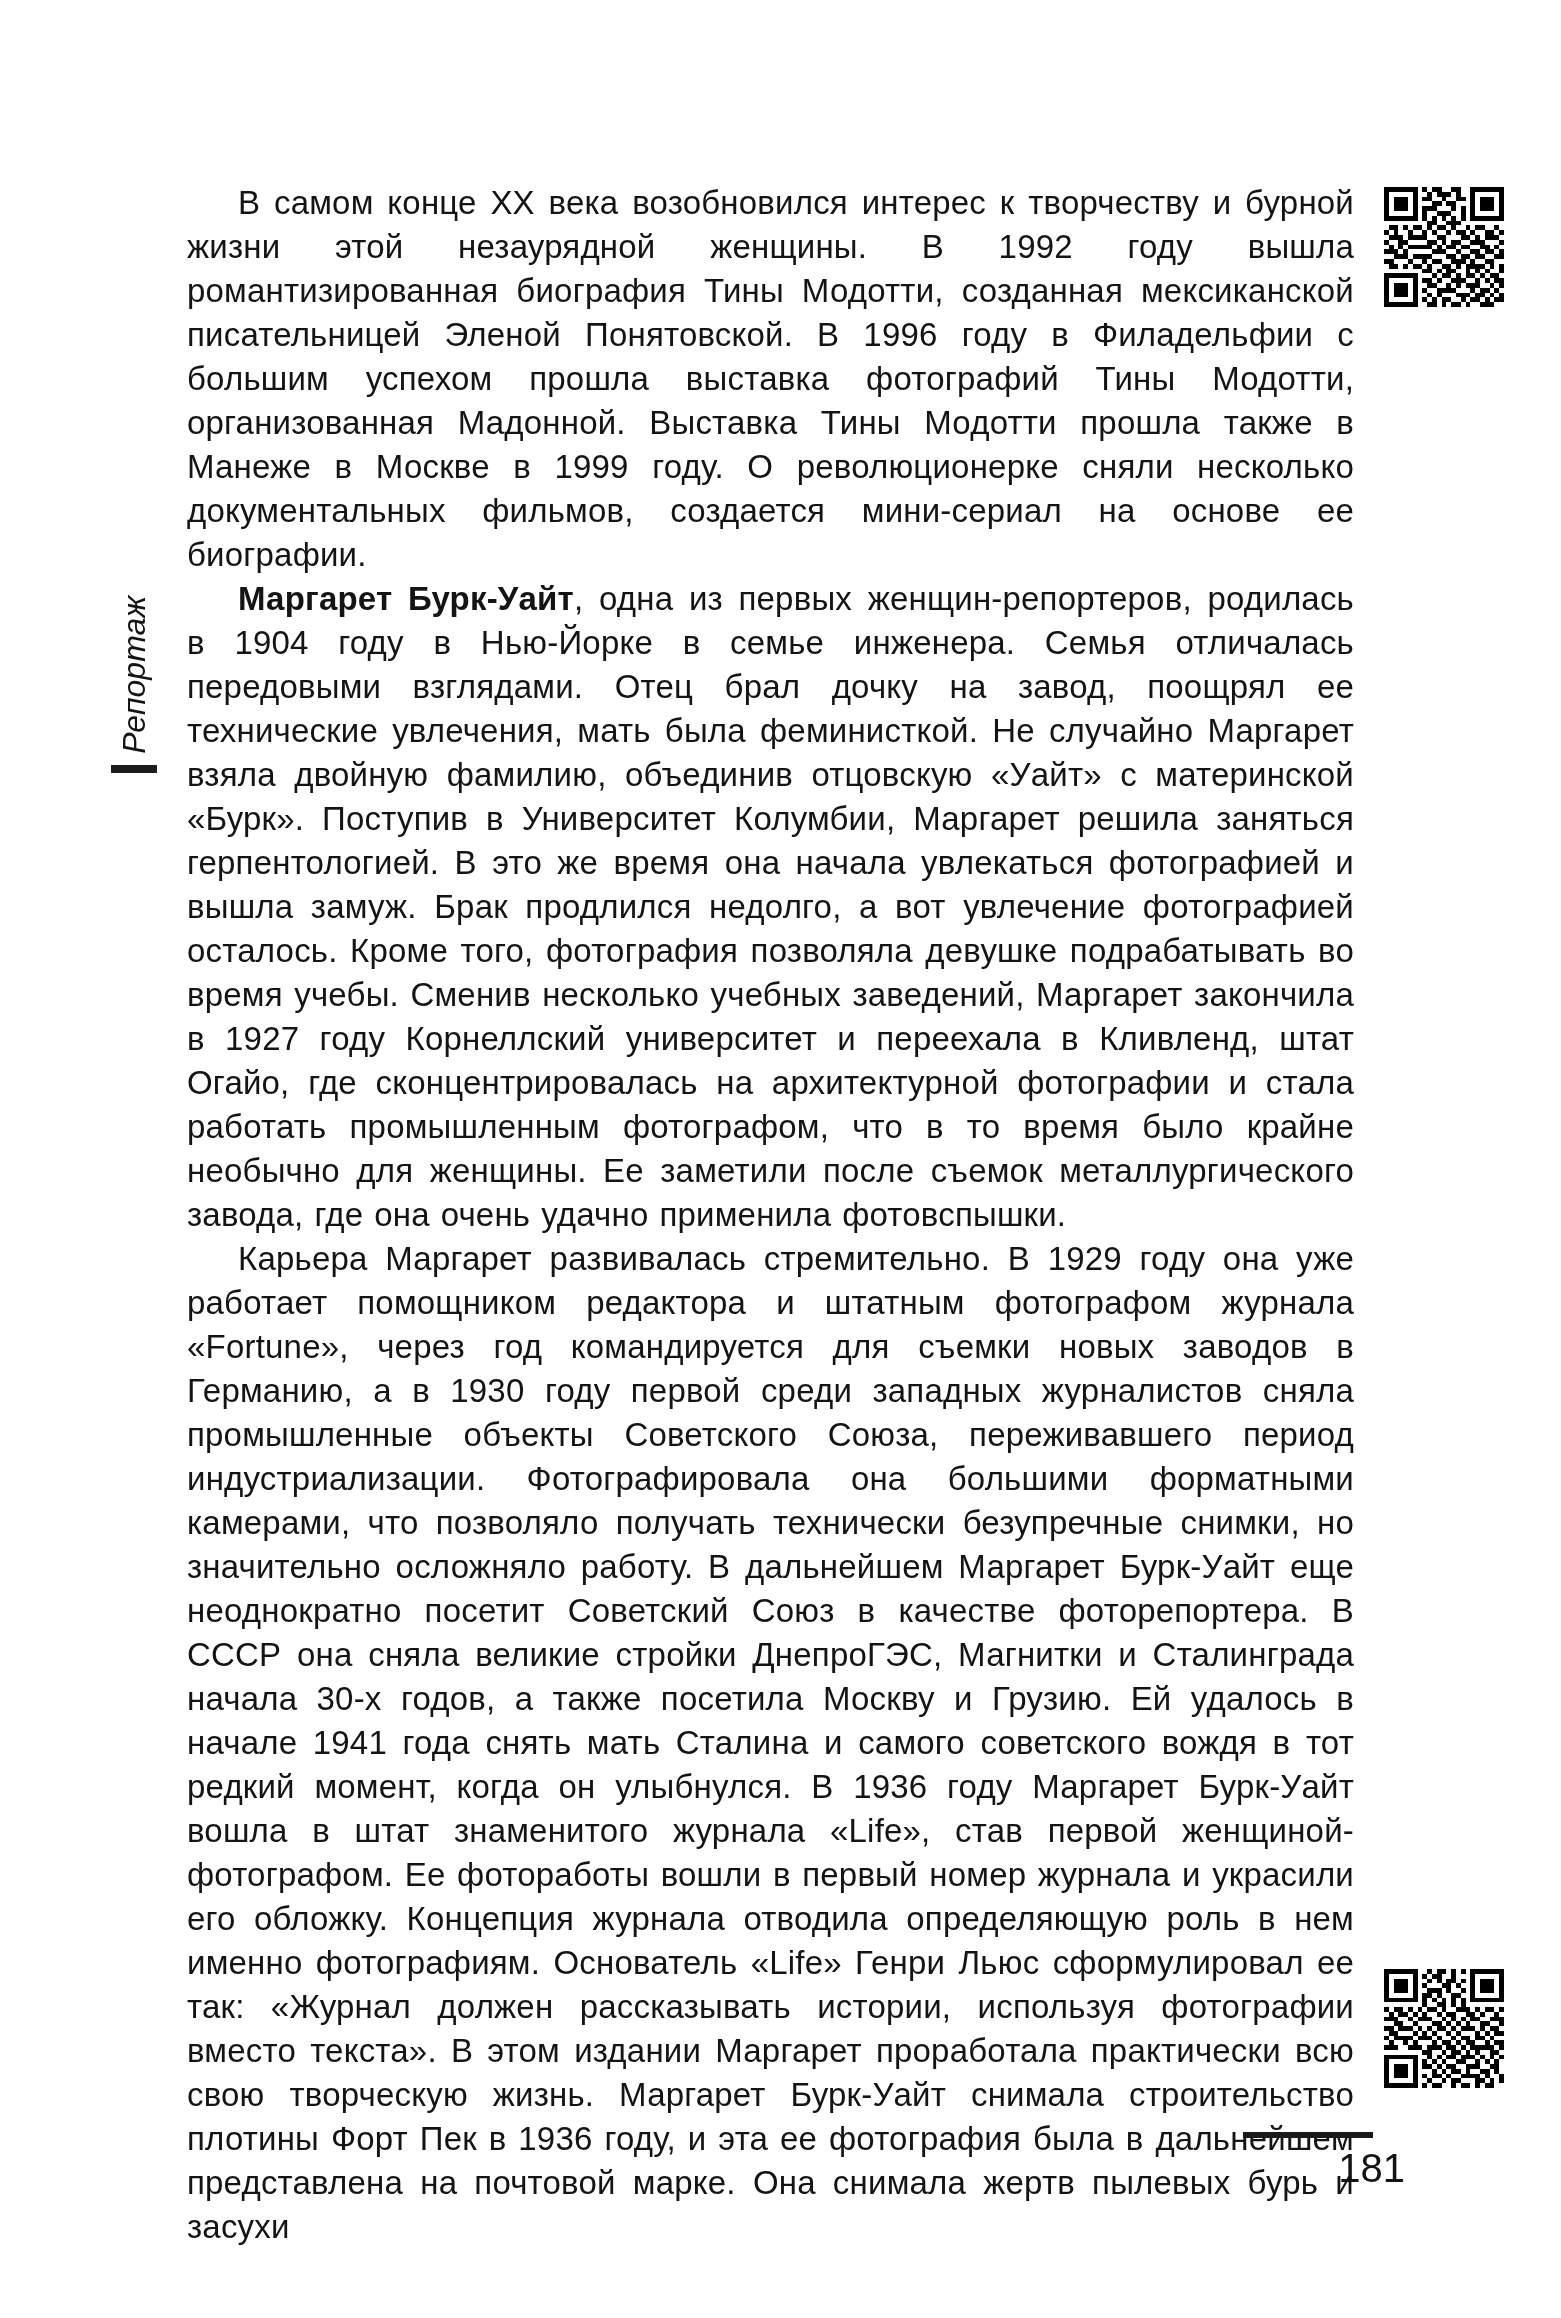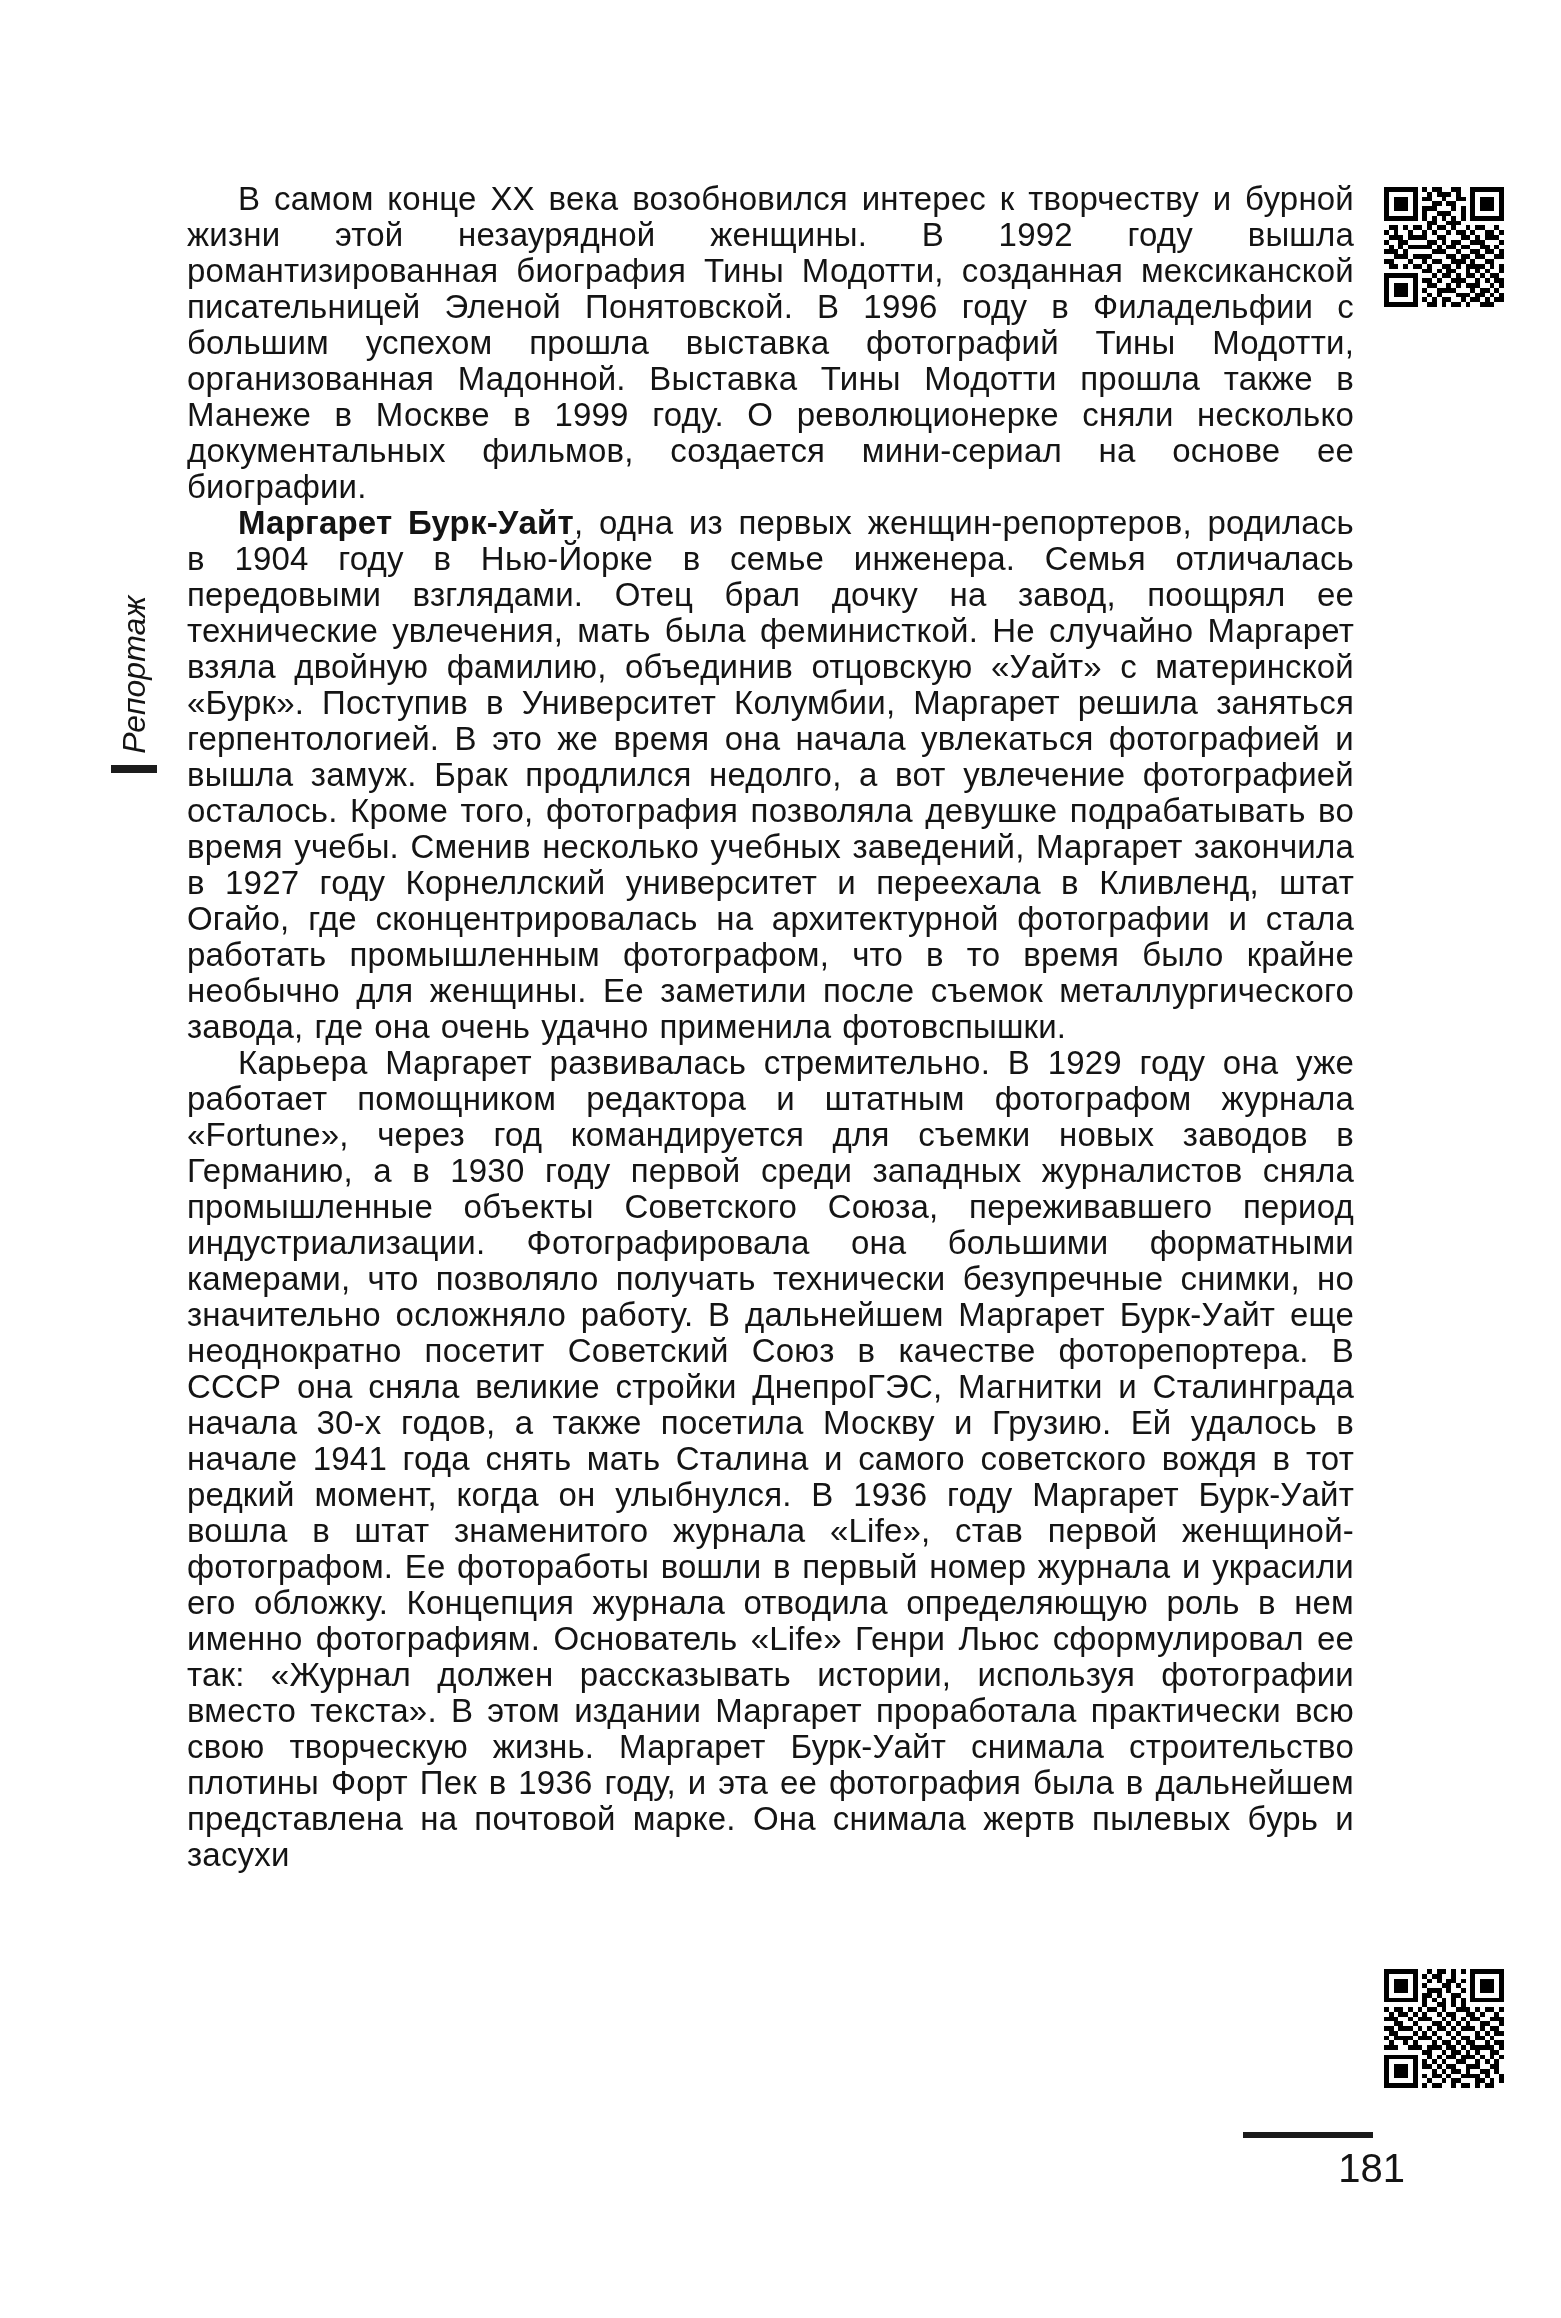--- a/index.html
+++ b/index.html
@@ -11,21 +11,21 @@
     color:#141414;
     overflow:hidden;
   }
   .text-col {
     position:absolute;
     left:187px; top:181px; width:1167px;
   }
   .text-col p {
     margin:0;
     font-size:33px;
-    line-height:36px;
+    line-height:44px;
     text-align:justify;
     text-indent:51px;
     word-spacing:1.6px;
     letter-spacing:0.2px;
     color:#141414;
   }
   .text-col p.spaced { }
   .text-col b { font-weight:bold; }
 
   

